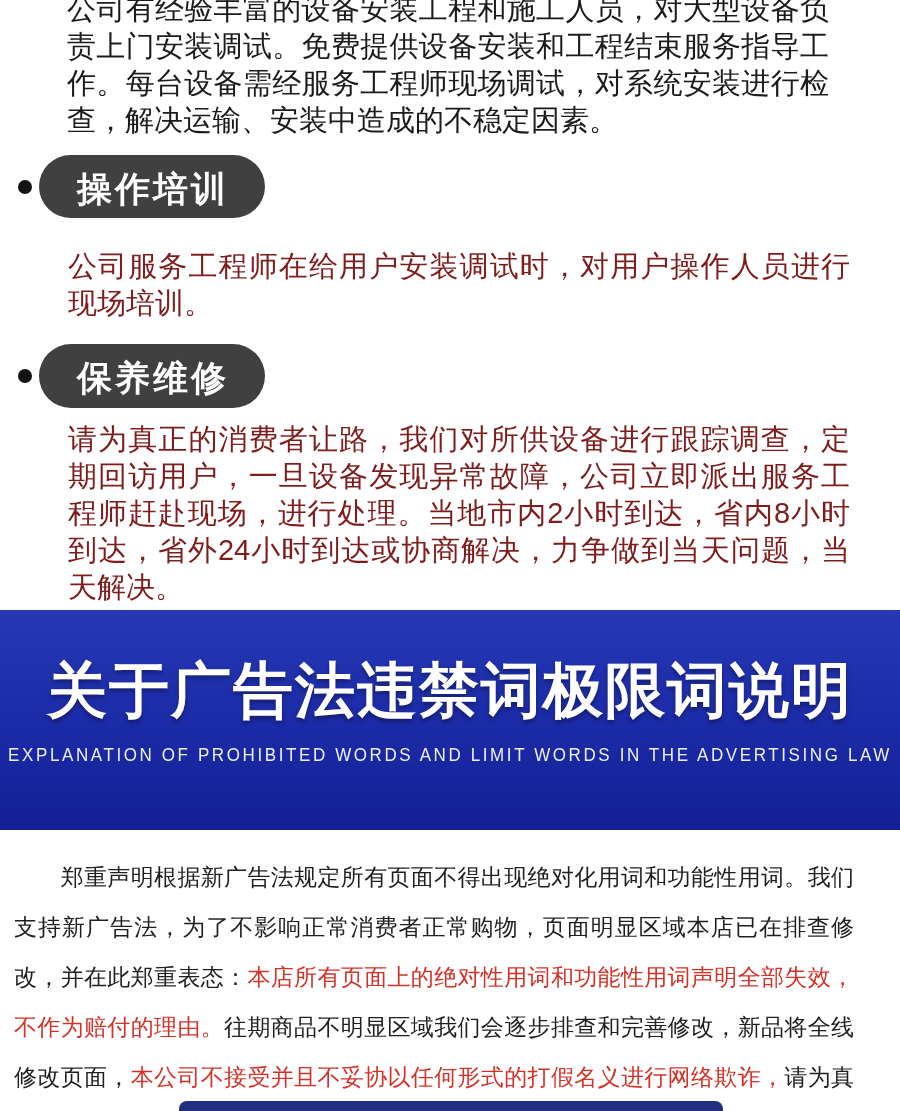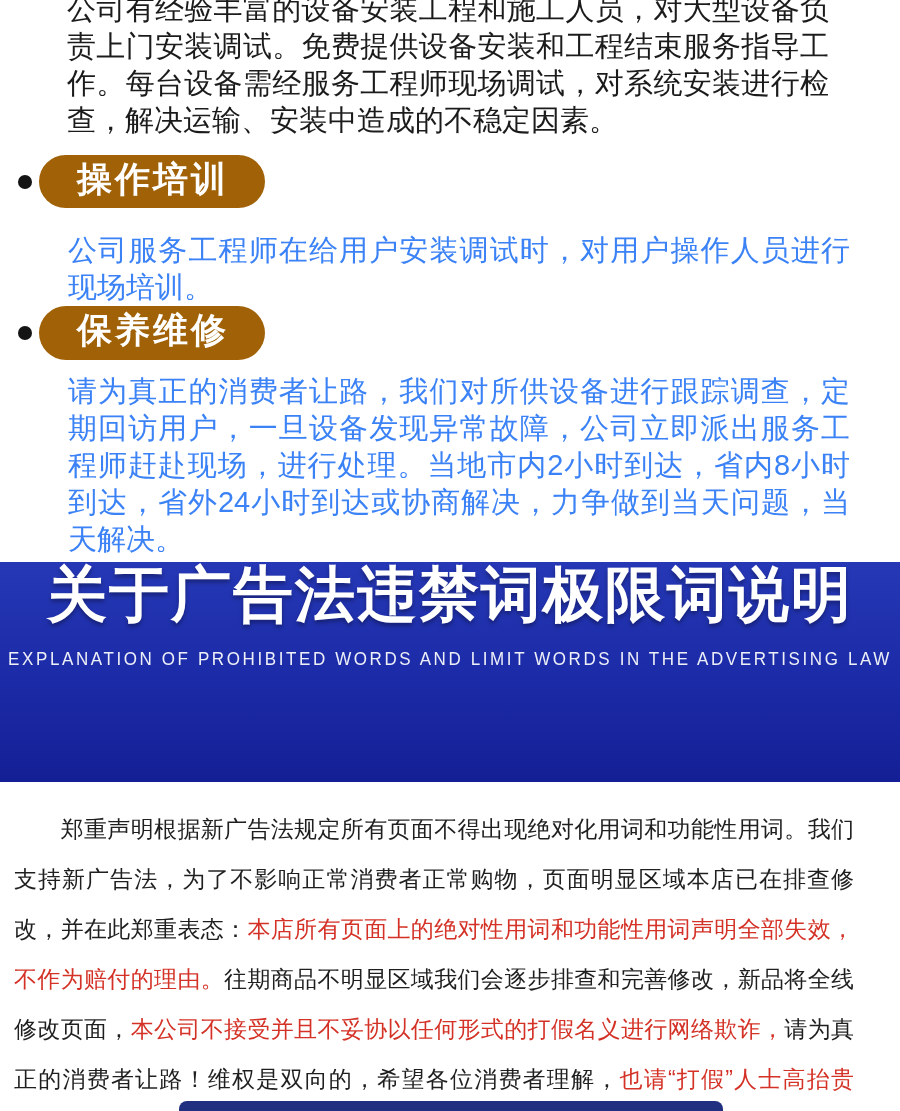--- a/index.html
+++ b/index.html
@@ -10,40 +10,40 @@
   }
   .service-intro{
     margin:-9px 0 0 67px;width:762px;
     font-size:29px;line-height:37px;color:#1b1b1b;
     text-align:justify;text-justify:inter-ideograph;
   }
   .badge-row{
     display:flex;align-items:center;margin-left:18px;
   }
   .badge-row.first{margin-top:16px;}
-  .badge-row.second{}
+  .badge-row.second{margin-top:22px;}
   .bullet{
     width:14px;height:14px;border-radius:50%;background:#141414;
     margin-right:7px;flex:0 0 auto;
   }
   .pill{
-    background:#a16207;color:#ffffff;border-radius:32px;
+    background:#404040;color:#ffffff;border-radius:32px;
     font-size:35px;font-weight:bold;letter-spacing:3px;
-    padding:4px 36px 9px 38px;line-height:1.15;
+    padding:14px 36px 9px 38px;line-height:1.15;
   }
   .section-body{
-    margin:24px 0 0 68px;width:782px;
-    font-size:29px;line-height:37px;color:#3b82f6;
+    margin:30px 0 0 68px;width:782px;
+    font-size:29px;line-height:37px;color:#7f1d1d;
     text-align:justify;text-justify:inter-ideograph;
   }
   .section-body.tall{margin-top:13px;}
   .law-banner{
     margin-top:4px;width:900px;height:220px;
     background:linear-gradient(180deg,#2638b6 0%,#1a28a2 18%,#1b2aa6 60%,#141f95 100%);
-    text-align:center;box-sizing:border-box;
+    text-align:center;box-sizing:border-box;padding-top:48px;
   }
   .law-title{
     color:#ffffff;font-size:60px;font-weight:bold;letter-spacing:2px;
     line-height:1.1;text-shadow:0 3px 4px rgba(0,0,10,0.35);
   }
   .law-subtitle{
     margin-top:22px;color:#eef0f8;font-size:17px;font-weight:500;
     letter-spacing:2.6px;transform:scaleY(1.08);
   }
   .disclaimer{

